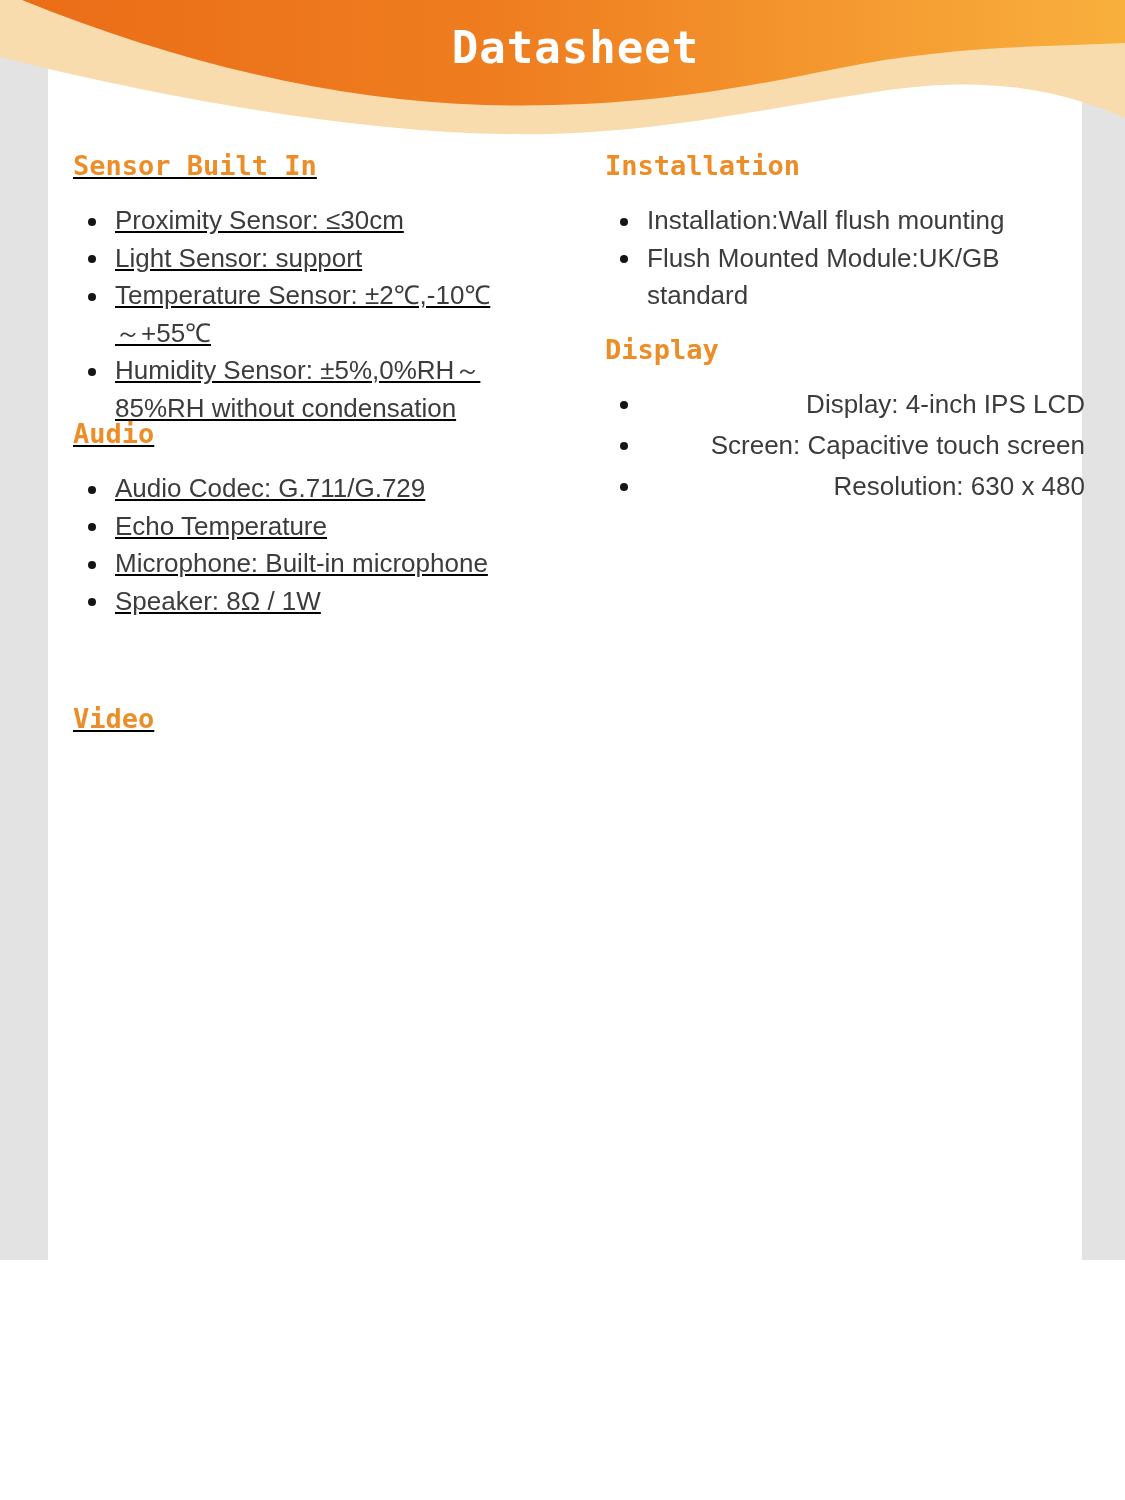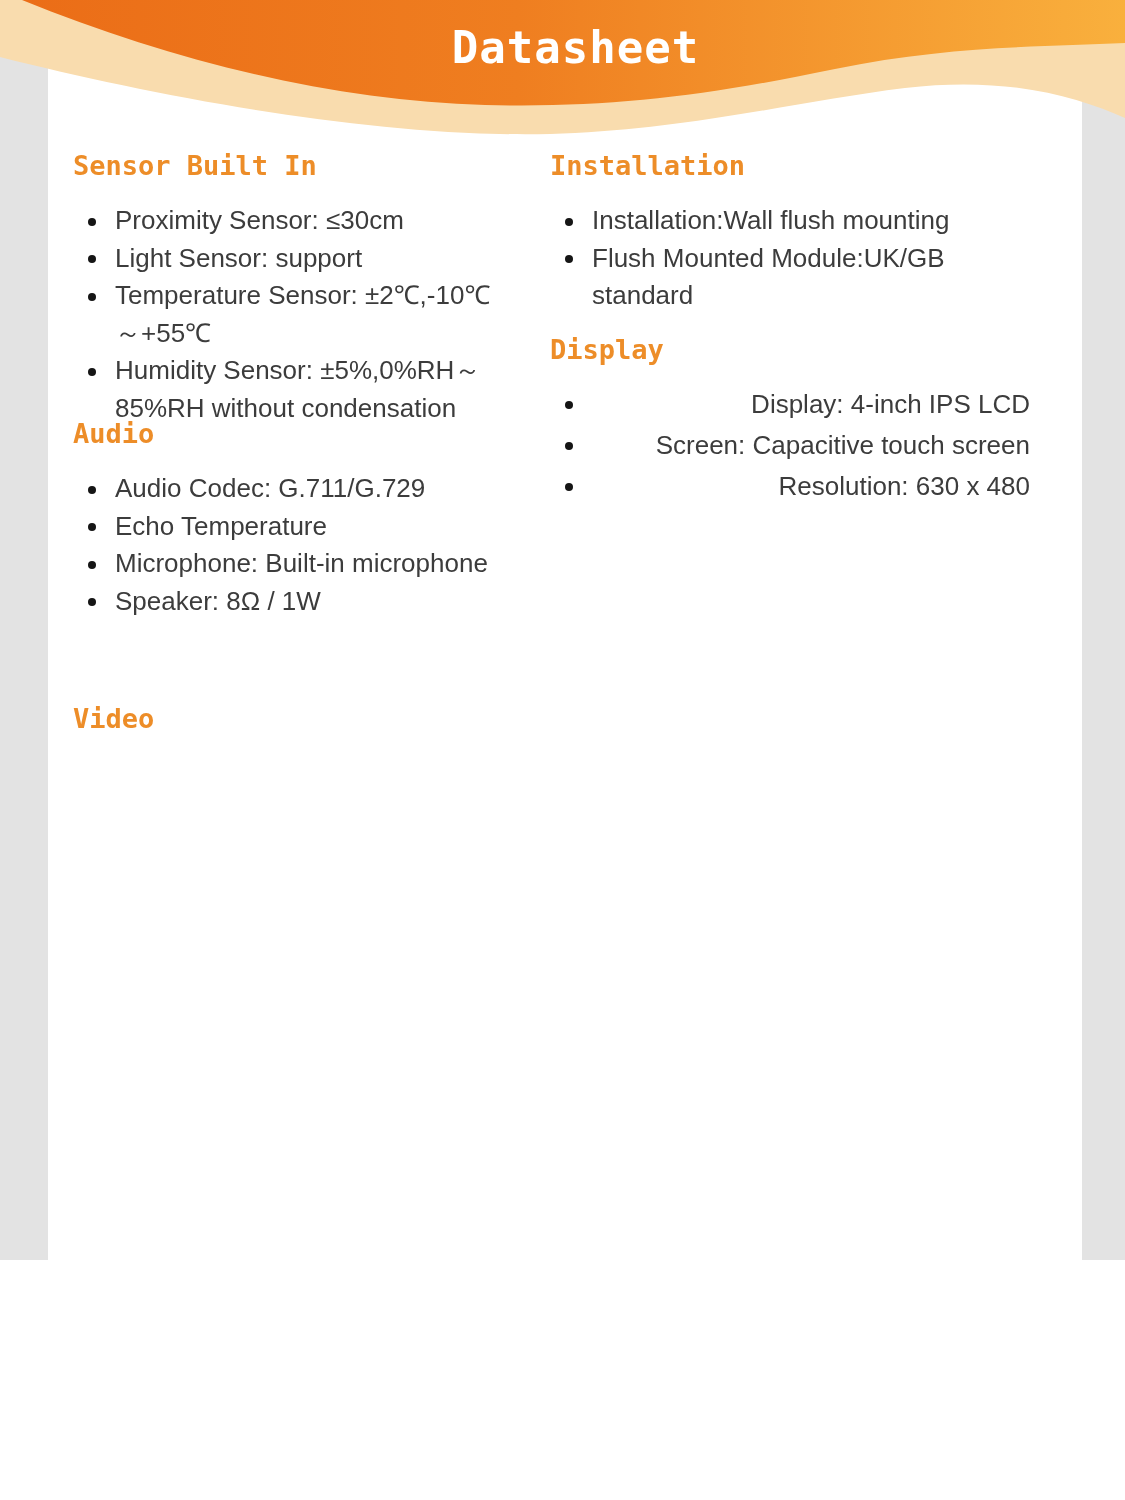--- a/index.html
+++ b/index.html
@@ -8,22 +8,22 @@
   .sheet{position:absolute;left:48px;top:0;width:1034px;height:1399px;background:#ffffff;}
   .header-wave{position:absolute;left:0;top:0;width:1125px;height:200px;display:block;}
   .peach{fill:var(--wave-peach,#f9dcae);}
   .stop-a{stop-color:var(--wave-orange-start,#eb6d17);}
   .stop-b{stop-color:var(--wave-orange-mid,#ef7e20);}
   .stop-c{stop-color:var(--wave-orange-end,#f9b03d);}
   .doc-title{position:absolute;left:0;top:22px;width:1125px;text-align:center;color:#ffffff;
     font-family:"DejaVu Sans Mono",monospace;font-weight:bold;font-size:44px;letter-spacing:1px;
     padding-left:26px;box-sizing:border-box;}
   section{position:absolute;}
-  .col-left{left:73px;width:420px;}
-  .col-right{left:550px;width:480px;}
+  .col-left{left:73px;width:420px;text-decoration:underline;}
+  .col-right{left:605px;width:480px;}
   .sec-sensor{top:146px;}
   .sec-audio{top:414px;}
   .sec-video{top:699px;}
   .sec-install{top:146px;}
   .sec-display{top:330px;}
   h2{margin:0;font-family:"DejaVu Sans Mono",monospace;font-weight:bold;font-size:27px;
      color:var(--accent-orange,#ed8d28);line-height:40px;}
   ul.spec-list{list-style:none;margin:16px 0 0 0;padding:0;}
   ul.spec-list li{position:relative;padding-left:42px;line-height:37.6px;font-size:26px;
      color:var(--body-text,#3c3c3c);}

